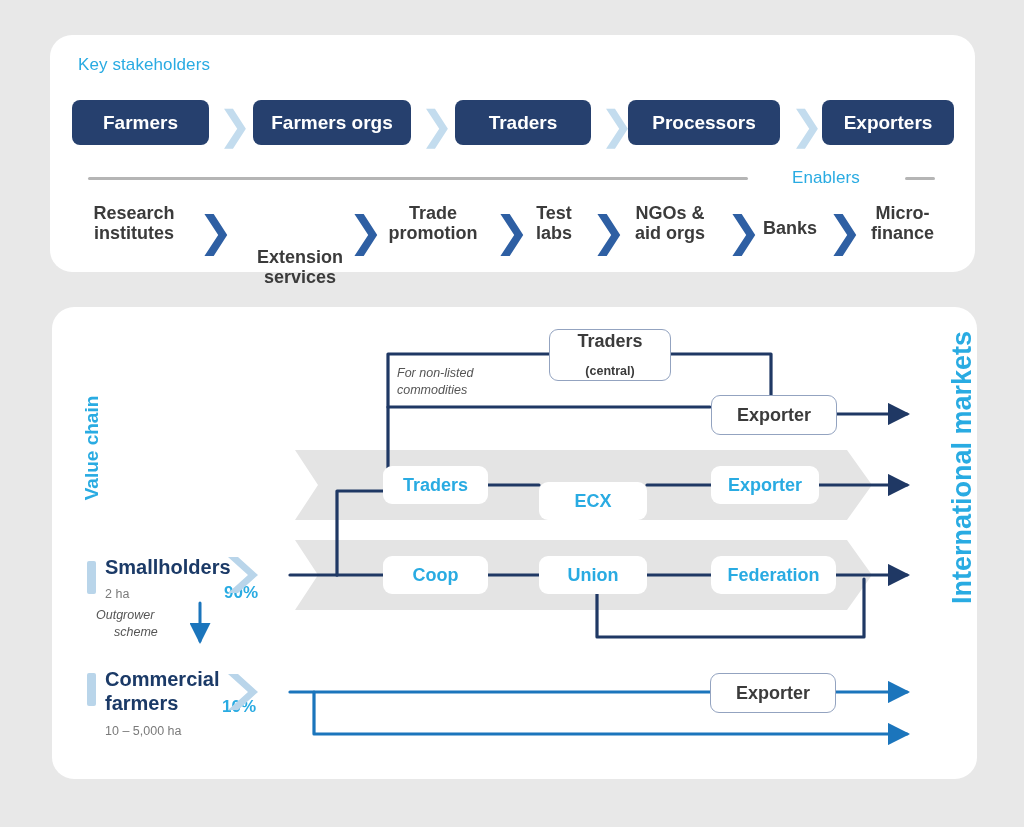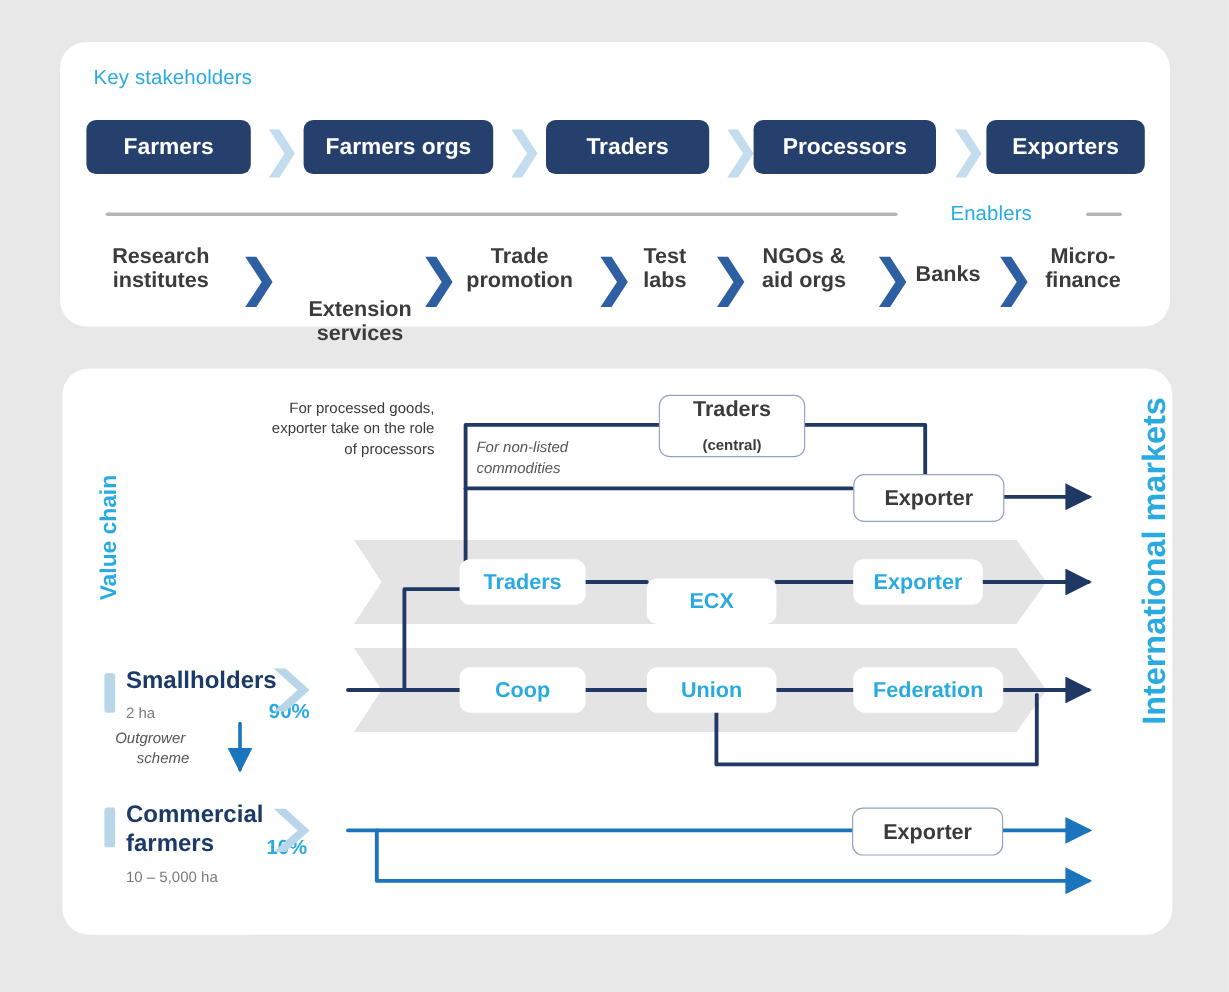--- a/index.html
+++ b/index.html
@@ -216,23 +216,20 @@
 
       <g fill="#B9D5EA">
         <path d="M186,250 L206,268 L186,286 L176,286 L196,268 L176,250 Z"></path>
         <path d="M186,367 L206,385 L186,403 L176,403 L196,385 L176,367 Z"></path>
       </g>
     </svg>
 
     <div id="vc-title">Value chain</div>
     <div id="intl-title">International markets</div>
 
-    <div class="note right" style="left:110px;top:25px;width:200px;white-space:pre-line;">For processed goods,
-exporter take on the role
-of processors</div>
 
     <div class="note ital" style="left:345px;top:58px;">For non-listed</div>
     <div class="note ital" style="left:345px;top:75px;">commodities</div>
 
     <div class="note ital" style="left:441px;top:157px;">For listed</div>
     <div class="note ital" style="left:429px;top:182px;">commodities</div>
 
     <div class="note ital" style="left:44px;top:300px;">Outgrower</div>
     <div class="note ital" style="left:62px;top:317px;">scheme</div>
 

